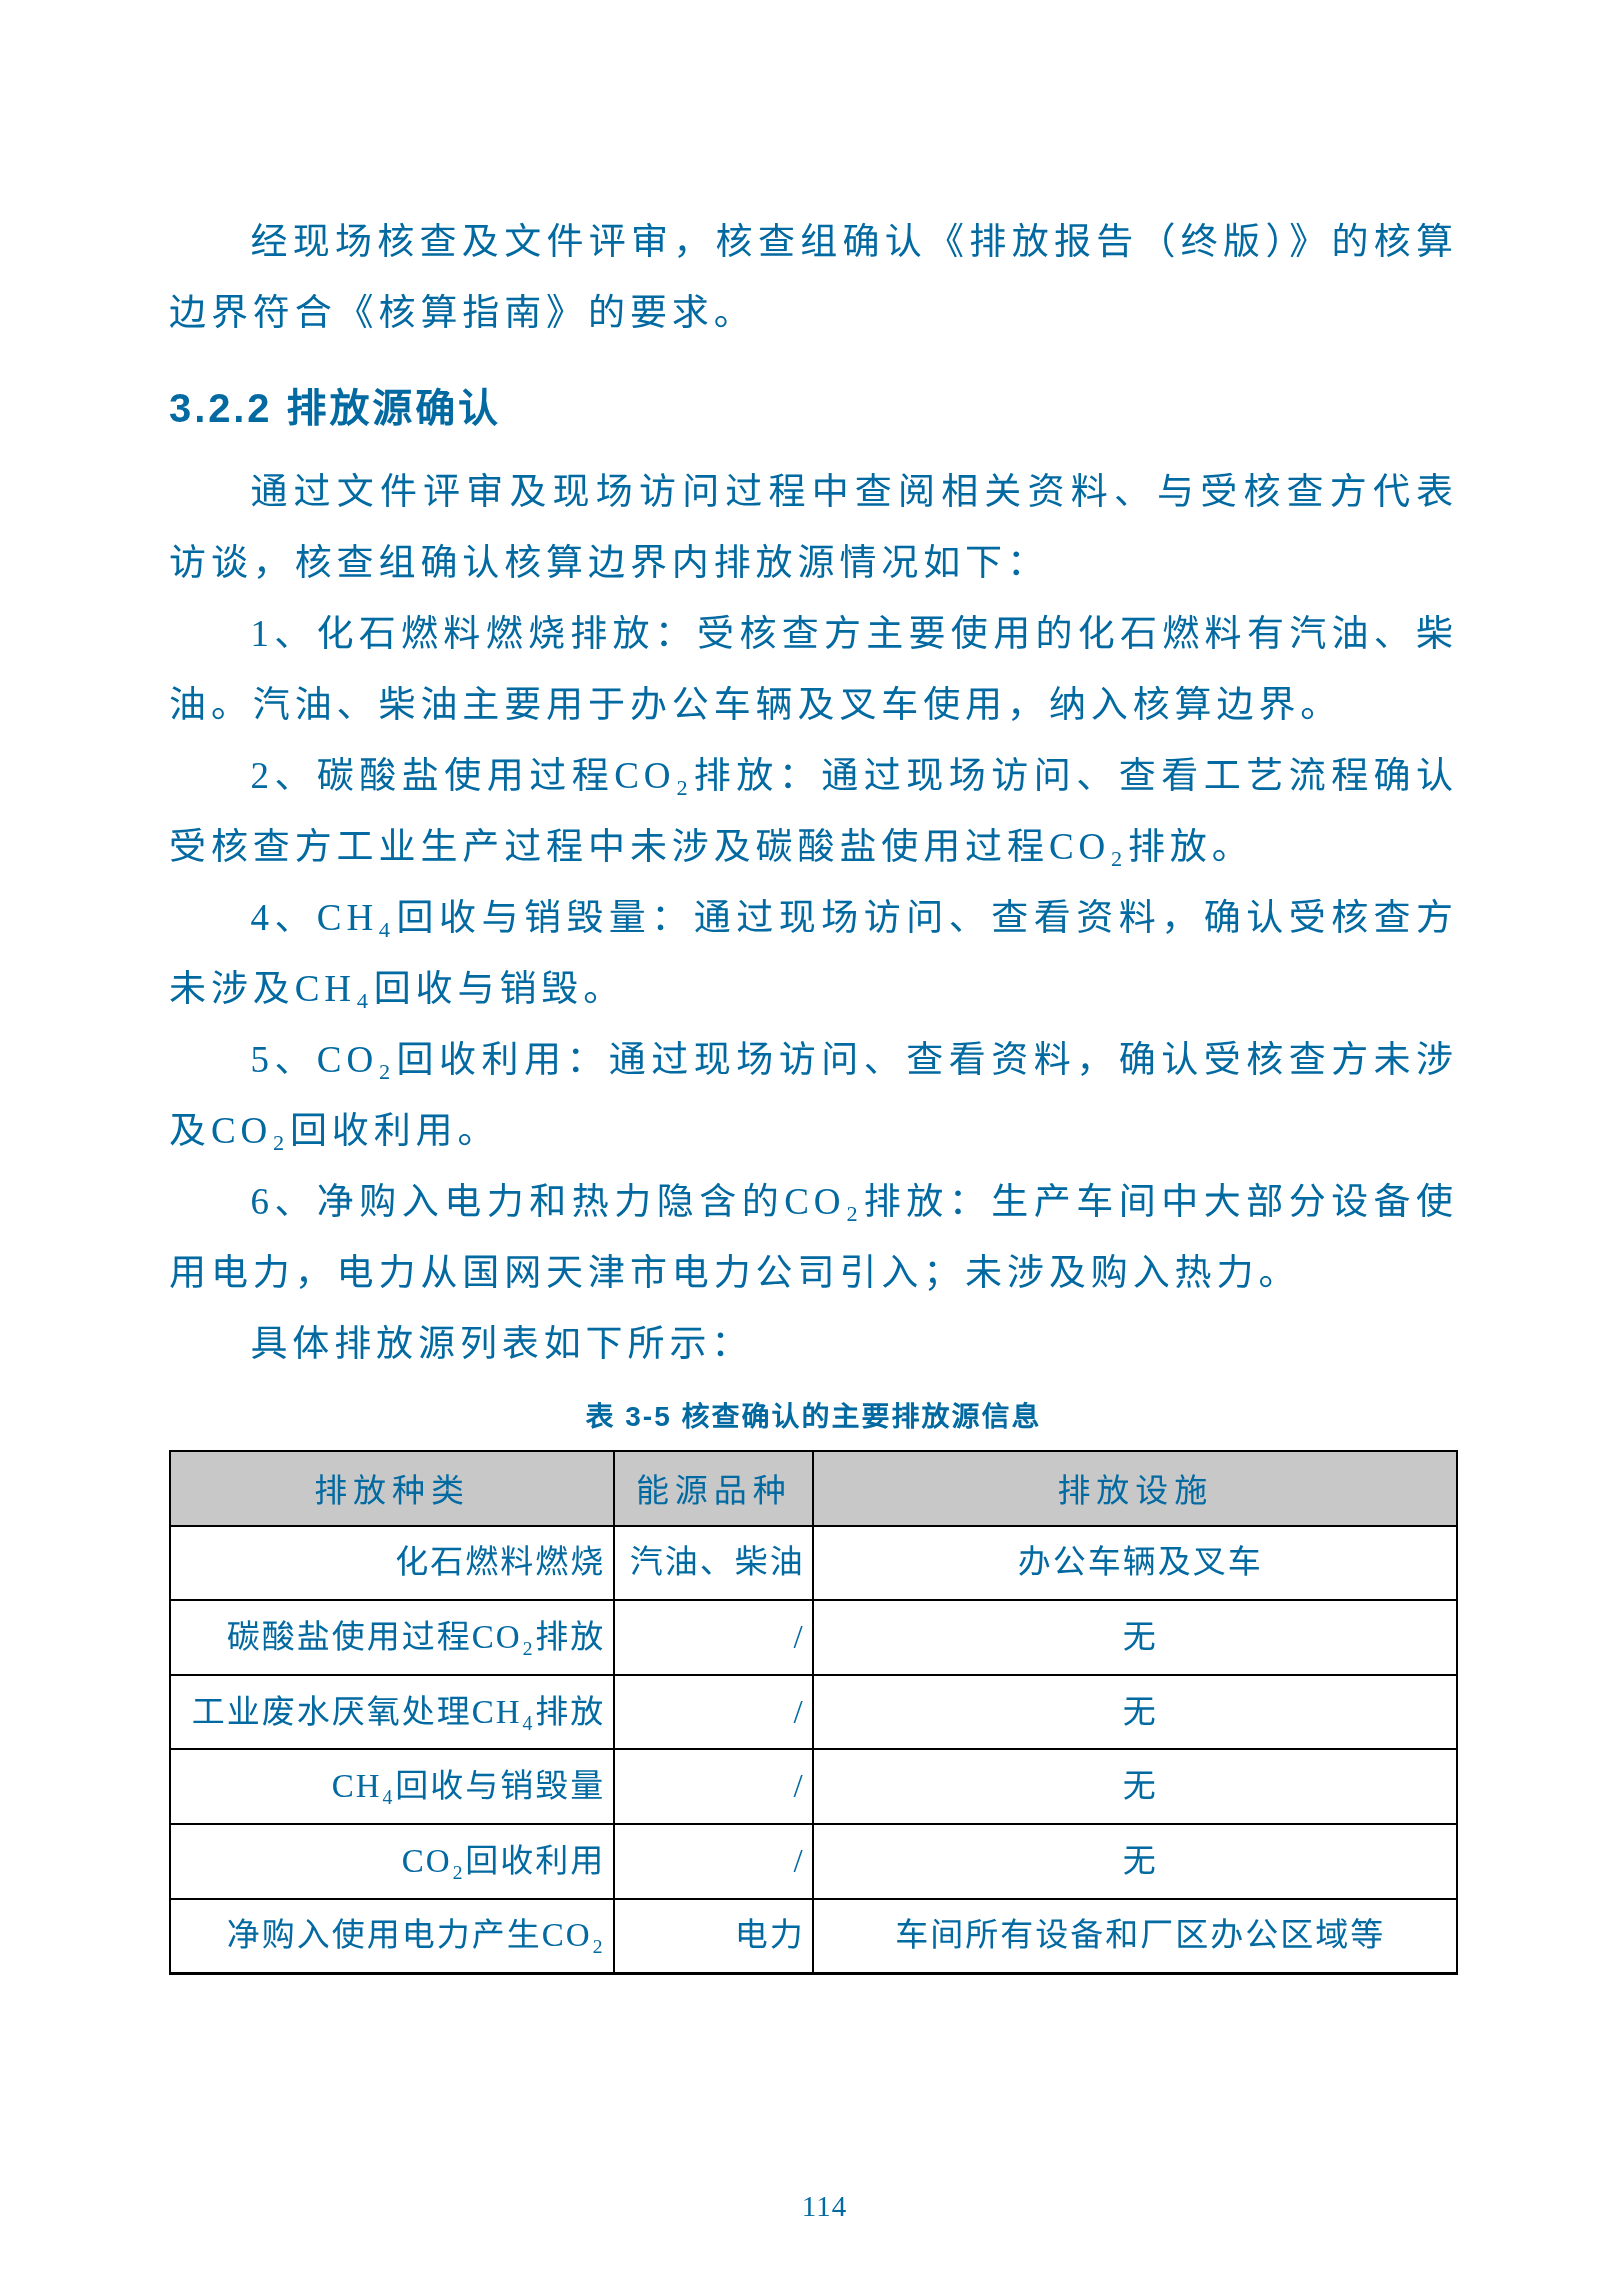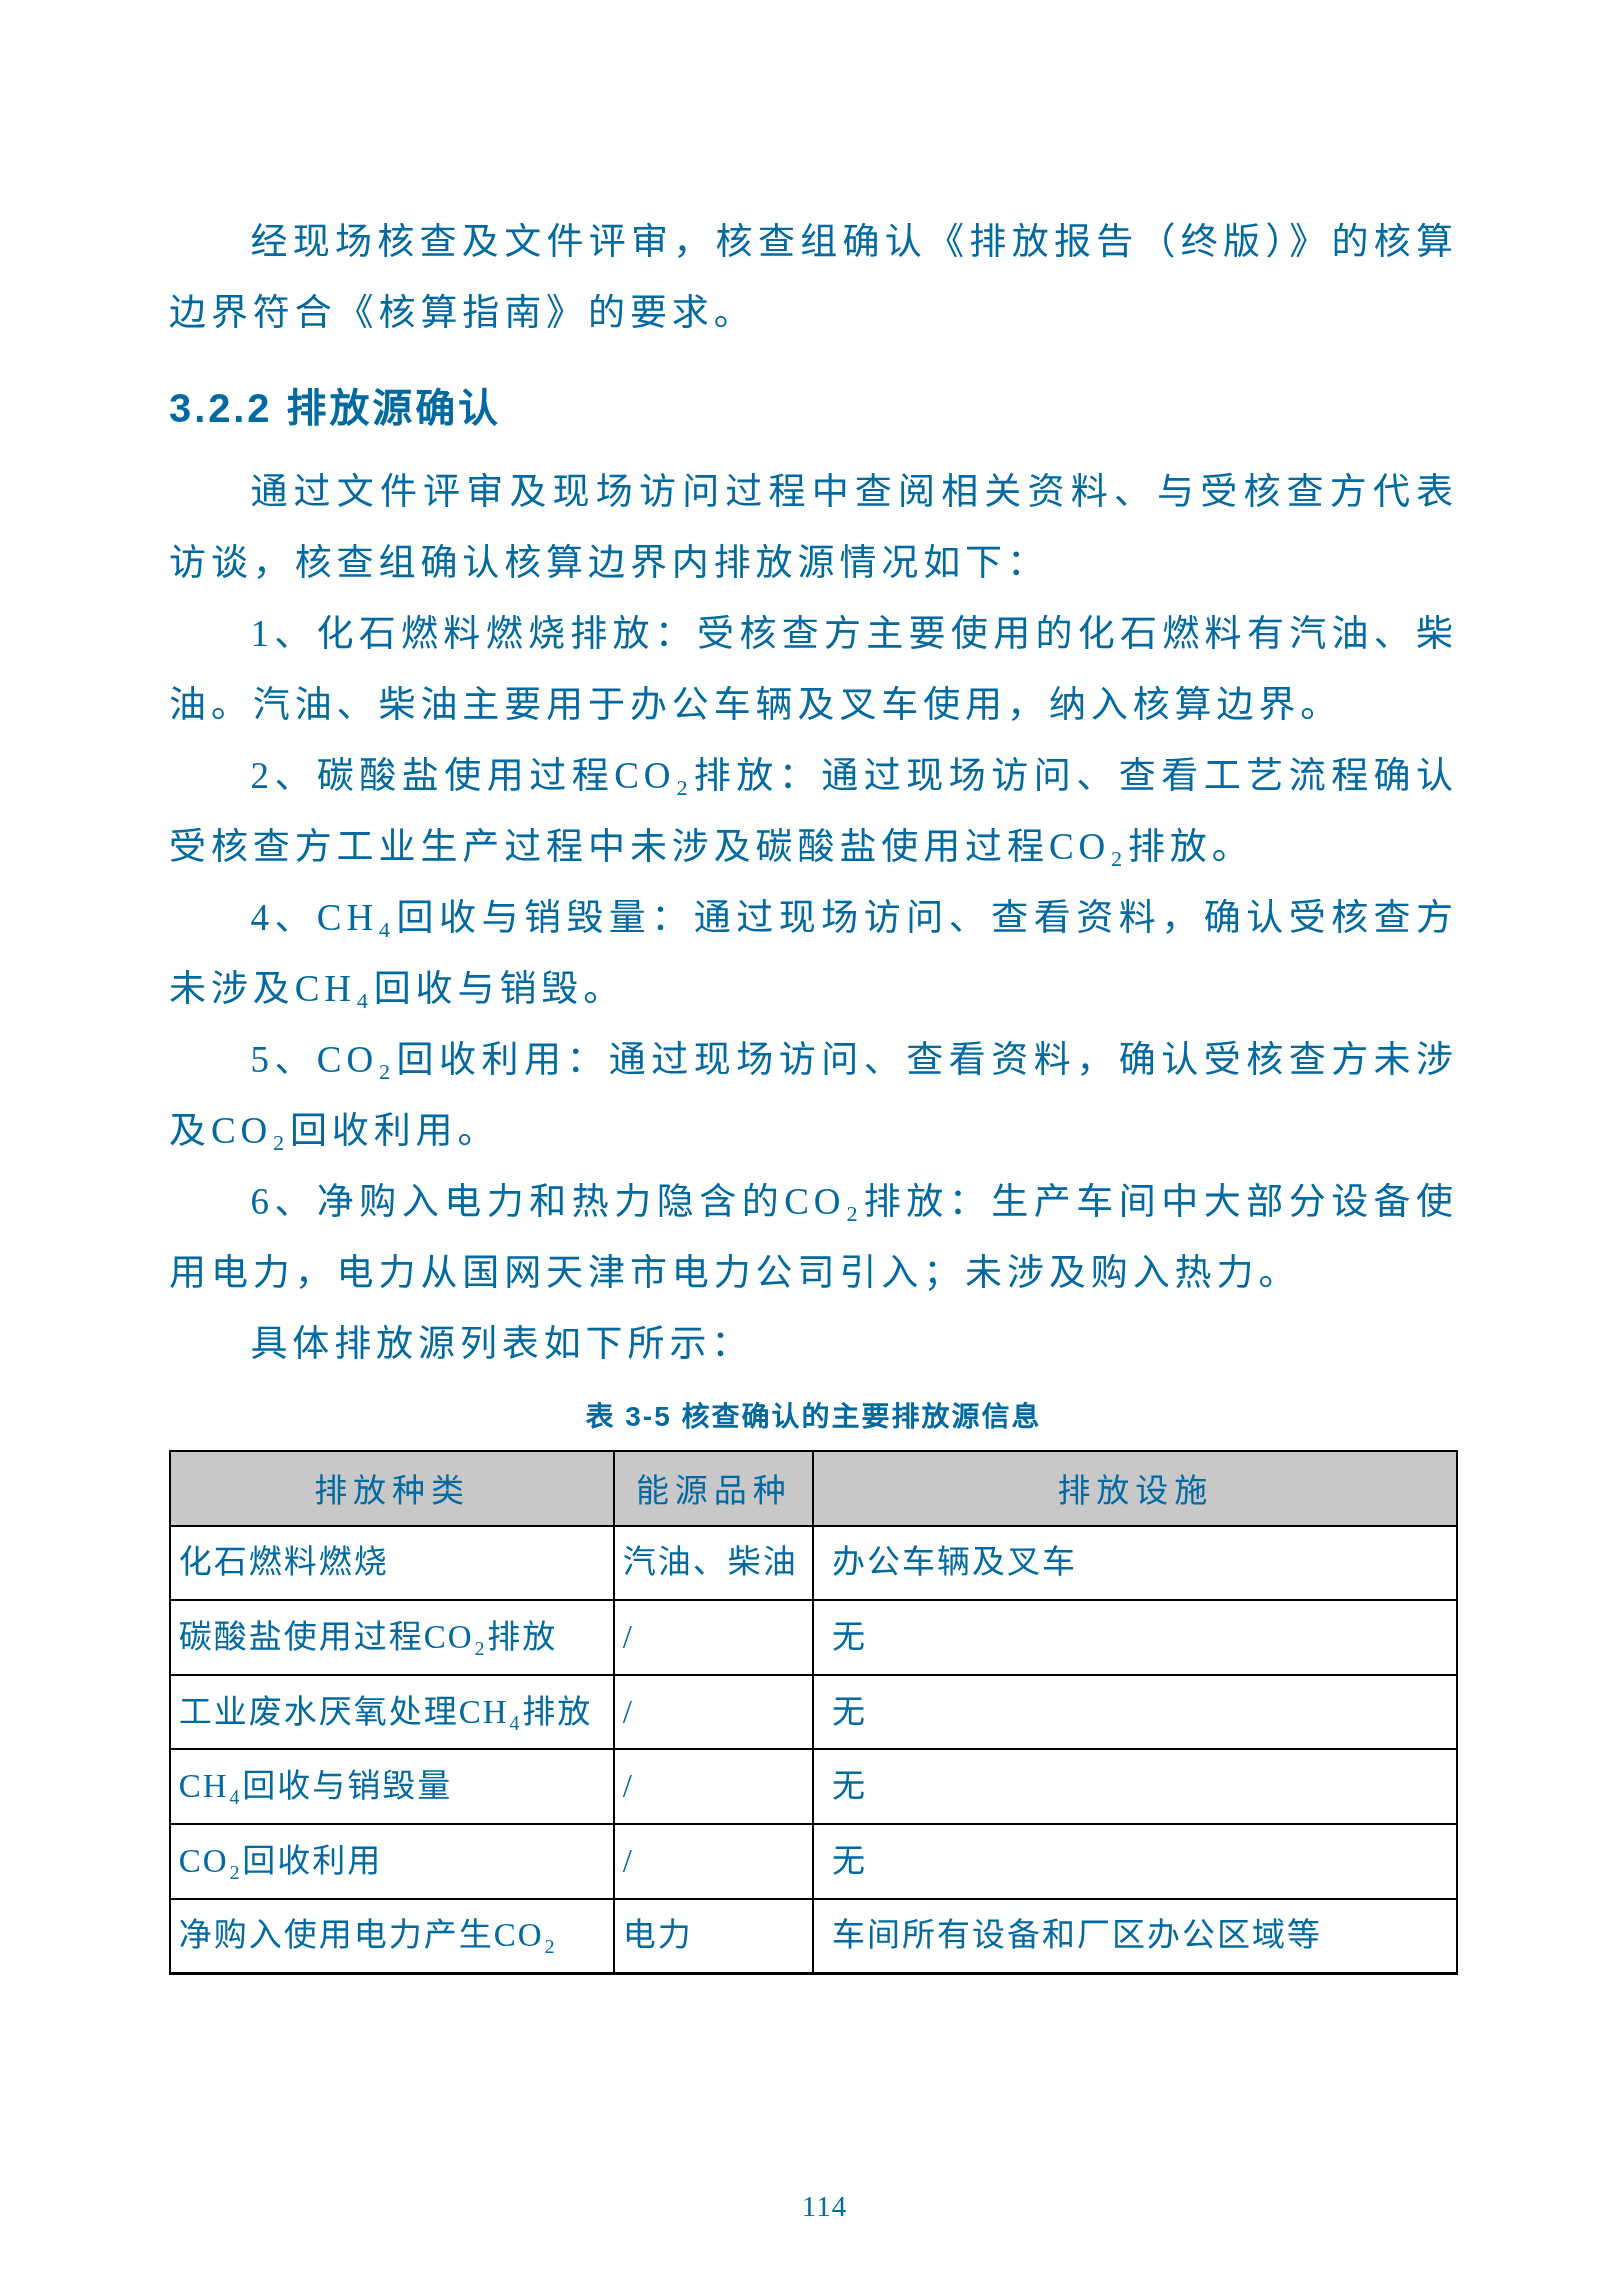--- a/index.html
+++ b/index.html
@@ -57,25 +57,25 @@
     border: 2px solid #000;
     height: 71px;
     text-align: center;
     letter-spacing: 5.9px;
     font-size: 33px;
   }
   table.emissions td {
     border: 2px solid #000;
     padding: 9.8px 7.8px;
     line-height: 53px;
-    text-align: left;
+    text-align: right;
     letter-spacing: 2px;
   }
   table.emissions td.left {
-    text-align: left;
+    text-align: center;
     padding-left: 17.6px;
     border-radius: 12px;
   }
   .pageno {
     position: absolute;
     left: 0; right: 0;
     bottom: 69px;
     text-align: center;
     font-size: 29px;
     line-height: 35px;

